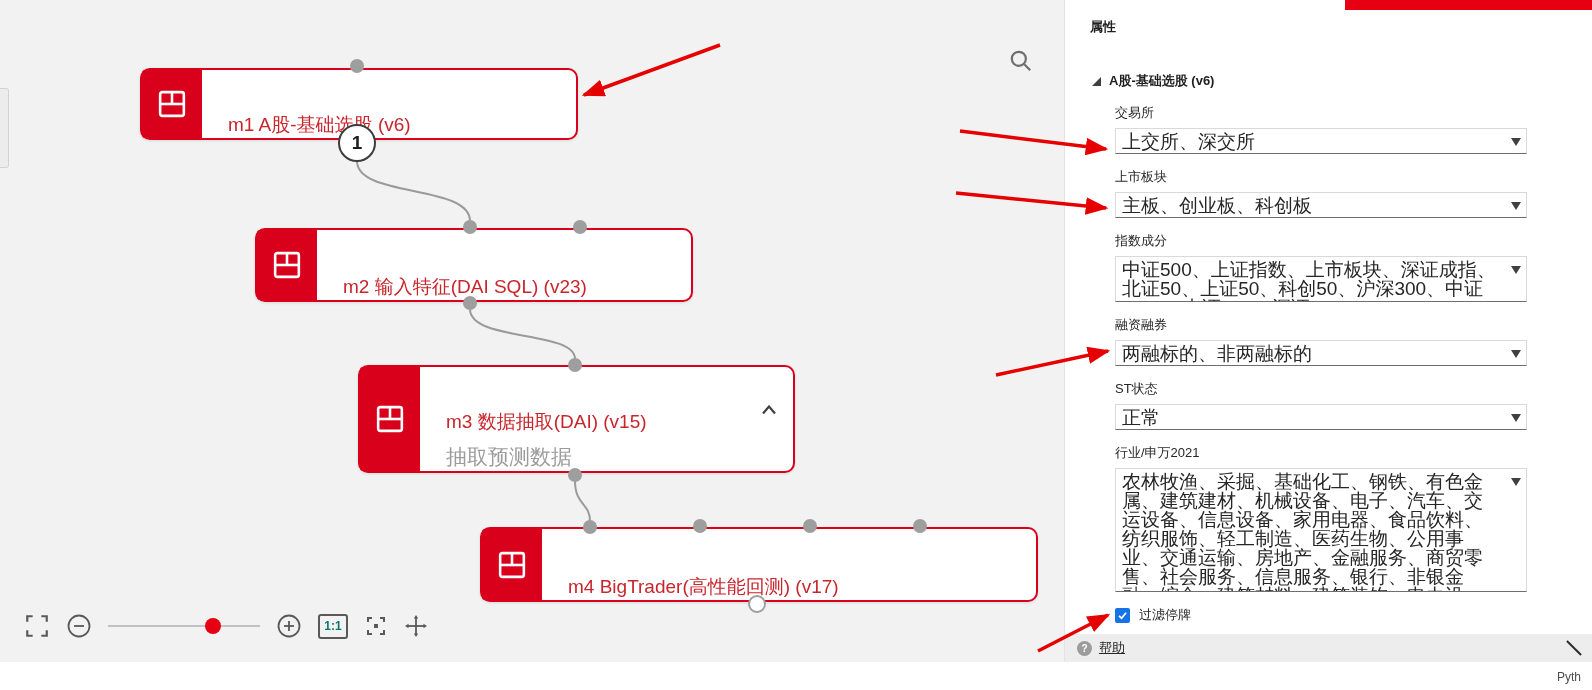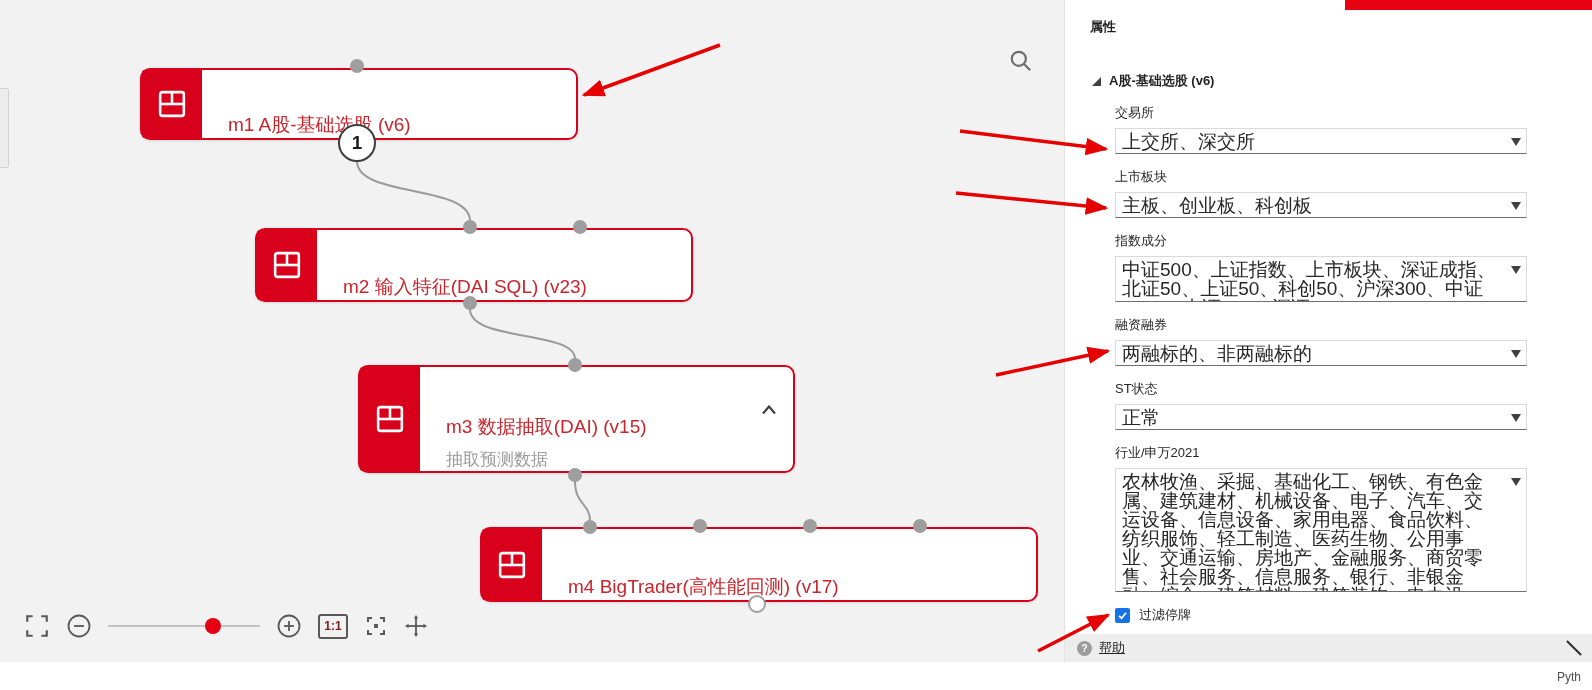--- a/index.html
+++ b/index.html
@@ -14,35 +14,35 @@
             background:#f2f2f2; border-right:1px solid #e3e3e3; }
   .connections { position:absolute; left:0; top:0; z-index:1; pointer-events:none; }
 
   .node { position:absolute; z-index:2; display:flex; align-items:flex-end;
           background:#fff; border:2px solid #d9001b; border-radius:10px;
           box-shadow:0 1px 3px rgba(0,0,0,.10); }
   .node-icon { width:60px; align-self:stretch; background:#d9001b;
                border-radius:3px 0 0 3px; display:flex; align-items:center; justify-content:center; }
   .node-body { padding-left:26px; padding-right:40px; }
   .node-title { font-size:19px; color:#c9252c; white-space:nowrap; }
-  .node-subtitle { font-size:17px; color:#9b9b9b; margin-top:8px; white-space:nowrap; }
+  .node-subtitle { font-size:21px; color:#9b9b9b; margin-top:8px; white-space:nowrap; }
   .node-chevron { position:absolute; right:16px; top:34px; }
 
   .port { position:absolute; z-index:5; width:14px; height:14px; border-radius:50%;
           background:#9e9e9e; }
   .port-open { position:absolute; z-index:5; width:18px; height:18px; border-radius:50%;
                background:#fff; border:2px solid #9e9e9e; }
   .badge { position:absolute; z-index:6; left:338px; top:124px; width:38px; height:38px;
            border-radius:50%; background:#fff; border:2px solid #3c3c3c;
            display:flex; align-items:center; justify-content:center;
            font-size:19px; font-weight:bold; color:#1f1f1f; }
 
   
   .zoom-toolbar { position:absolute; left:24px; top:606px; z-index:10;
-                  display:flex; align-items:center; gap:16px; height:40px; color:#7f1d1d; }
+                  display:flex; align-items:center; gap:16px; height:40px; color:#0f766e; }
   .tool-btn { display:flex; align-items:center; justify-content:center; cursor:pointer; }
   .slider { position:relative; width:152px; height:16px; }
   .slider-track { position:absolute; left:0; right:0; top:7px; height:2px; background:#c2c2c2; }
   .slider-dot { position:absolute; left:64%; top:0; width:16px; height:16px; border-radius:50%;
                 background:#e60012; }
   .ratio-btn { border:2px solid #595959; border-radius:3px; width:30px; height:25px;
                font-size:12px; font-weight:bold; display:flex; align-items:center; justify-content:center; }
 
   .search-icon { position:absolute; left:1008px; top:48px; z-index:10; }
 

